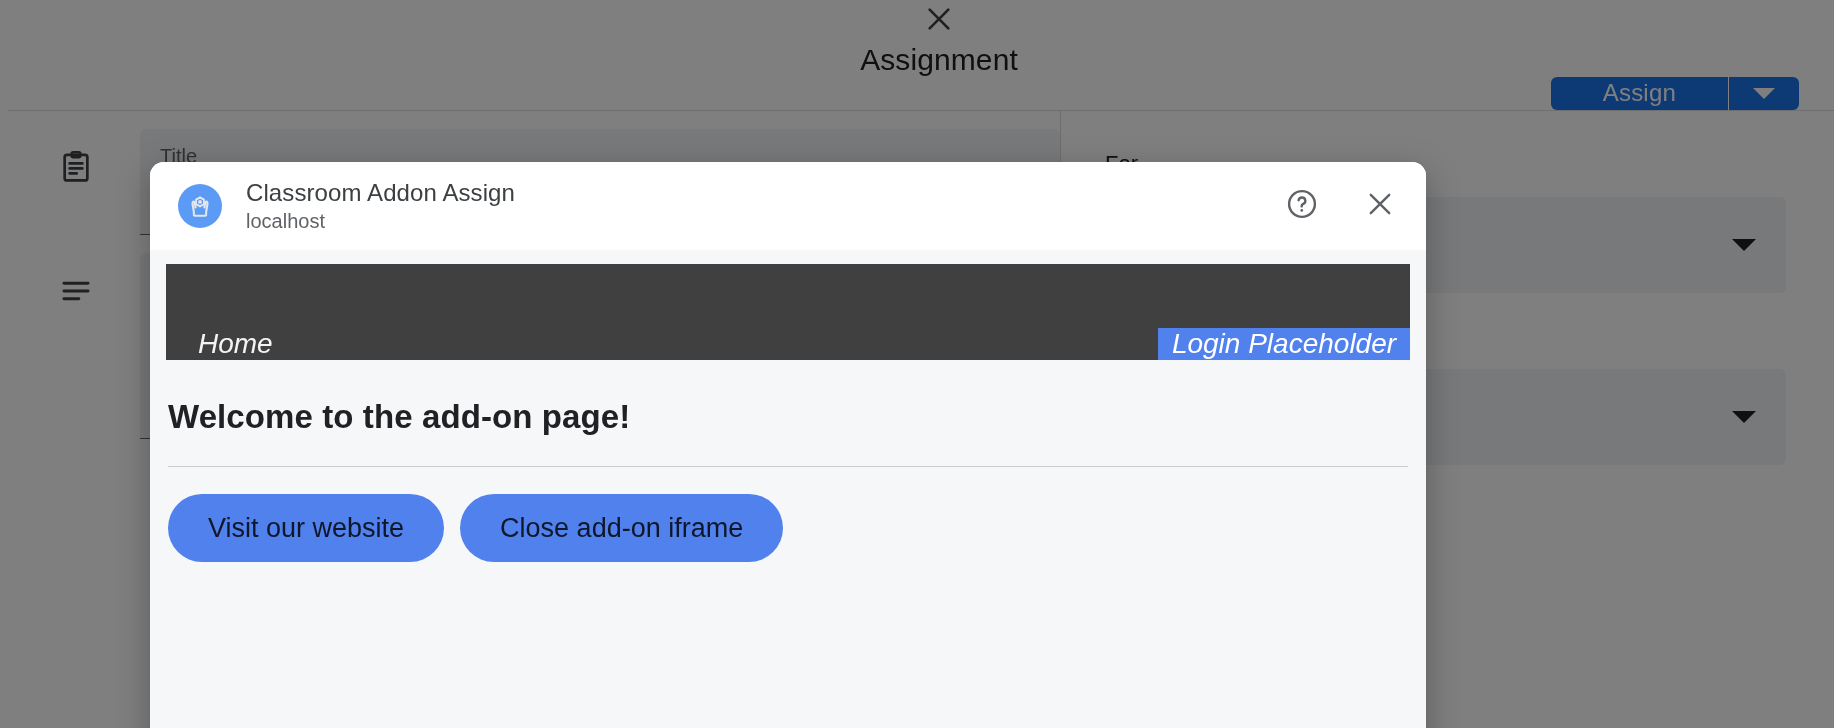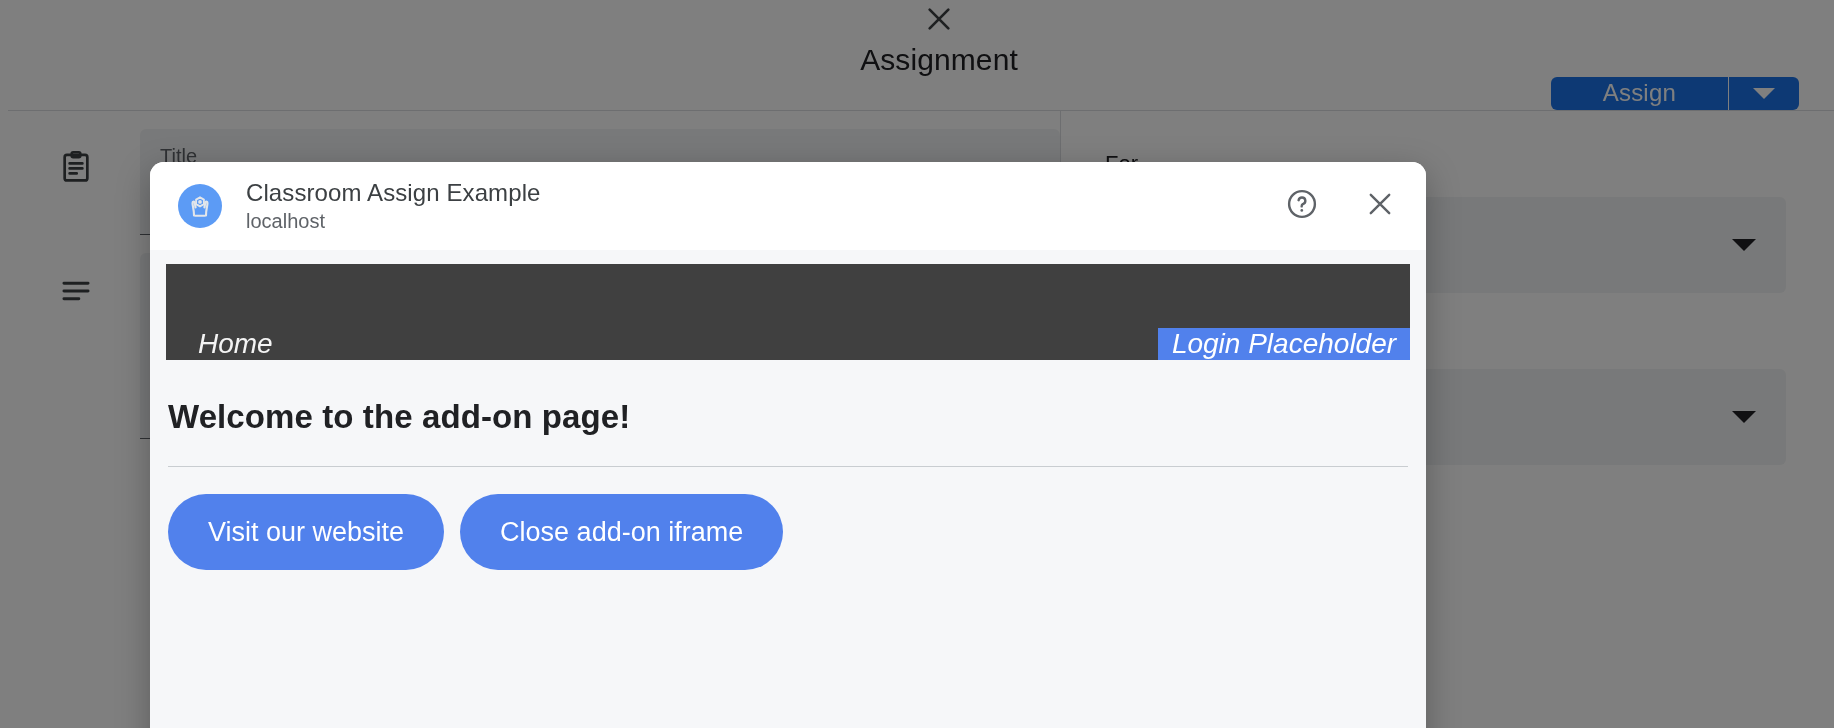--- a/index.html
+++ b/index.html
@@ -265,26 +265,26 @@
     border-top: 1px solid #c9cdd1;
     margin-top: 30px;
   }
   .ifr-buttons {
     margin-top: 27px;
     display: flex;
     gap: 16px;
   }
   .ifr-btn {
     background: #5181ec;
-    color: #ffffff;
+    color: #0f172a;
     font-size: 27px;
     border: 0;
     border-radius: 40px;
     padding: 0 40px;
-    height: 76px;
+    height: 68px;
     cursor: pointer;
     font-family: "Liberation Sans", sans-serif;
   }
 </style>
 </head>
 <body>
 
 <div id="app-backdrop">
 
   <div class="app-topbar">
@@ -366,21 +366,21 @@
     <div class="dlg-app-icon">
       <svg viewBox="0 0 24 24" fill="none">
         <path d="M7.2 19.5 C7.2 14.5 6.0 12.0 6.0 9.5 C6.0 8.2 7.6 8.0 7.8 9.4 C8.0 10.9 8.2 12.2 8.5 13.1" stroke="#e3e6ea" stroke-width="1.7" stroke-linecap="round"></path>
         <path d="M16.8 19.5 C16.8 14.5 18.0 12.0 18.0 9.5 C18.0 8.2 16.4 8.0 16.2 9.4 C16.0 10.9 15.8 12.2 15.5 13.1" stroke="#e3e6ea" stroke-width="1.7" stroke-linecap="round"></path>
         <path d="M12 5.1 L15.1 6.9 L15.1 10.5 L12 12.3 L8.9 10.5 L8.9 6.9 Z" stroke="#e3e6ea" stroke-width="1.5" fill="none"></path>
         <circle cx="12" cy="8.7" r="1.5" fill="#e3e6ea"></circle>
         <path d="M8.2 19.8 H15.8" stroke="#e3e6ea" stroke-width="1.7" stroke-linecap="round"></path>
       </svg>
     </div>
     <div class="dlg-titles">
-      <div class="dlg-title">Classroom Assign Example</div>
+      <div class="dlg-title">Classroom Addon Assign</div>
       <div class="dlg-subtitle">localhost</div>
     </div>
     <div class="dlg-actions">
       <div class="dlg-icon-btn">
         <span>
           <svg viewBox="0 0 24 24" fill="none" stroke="#5f6368" stroke-width="1.7" stroke-linecap="round" stroke-linejoin="round">
             <circle cx="12" cy="12" r="9.1"></circle>
             <path d="M9.6 9.3 a2.4 2.4 0 1 1 3.0 2.8 c-0.6 0.35 -0.85 0.8 -0.85 1.6"></path>
             <circle cx="11.85" cy="16.5" r="0.95" fill="#5f6368" stroke="none"></circle>
           </svg>

